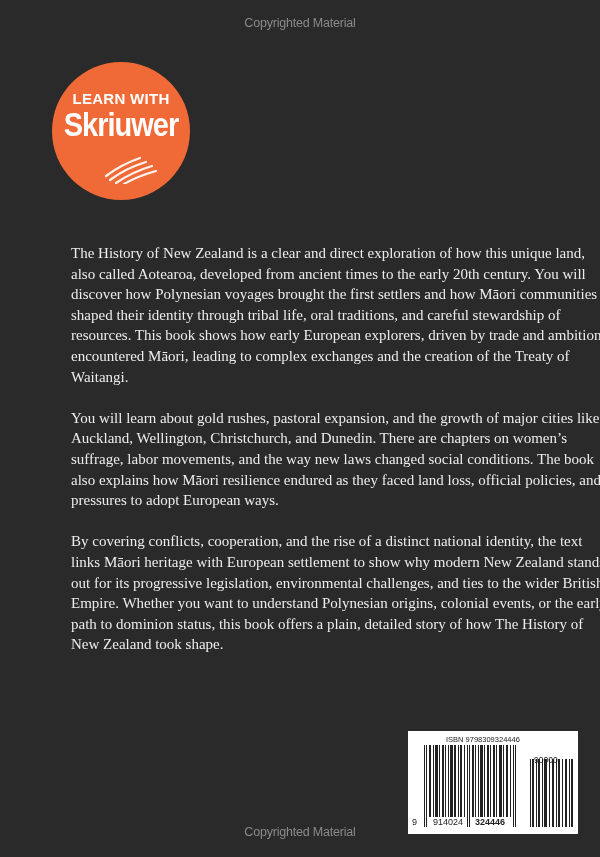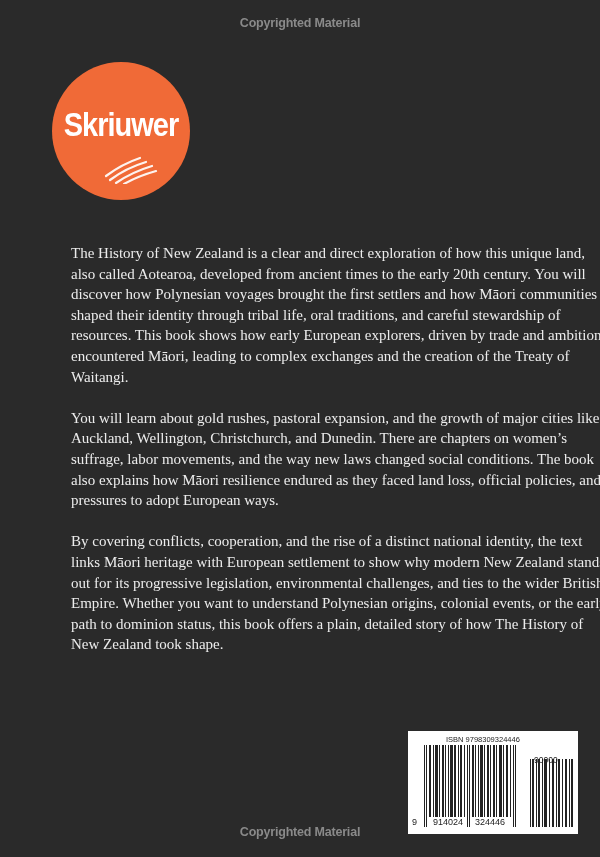--- a/index.html
+++ b/index.html
@@ -13,21 +13,21 @@
       position: relative;
       overflow: hidden;
       font-family: "Liberation Serif", serif;
     }
     .watermark {
       position: absolute;
       left: 0;
       width: 600px;
       text-align: center;
       font-family: "Liberation Sans", sans-serif;
-      font-weight: bold;
+      font-weight: normal;
       font-size: 12.5px;
       color: #8a8a8a;
       letter-spacing: -0.2px;
     }
     .watermark.top { top: 16px; }
     .watermark.bottom { top: 825px; }
 
     .logo {
       position: absolute;
       left: 52px;
@@ -123,28 +123,29 @@
       position: absolute;
       font-family: "Liberation Sans", sans-serif;
       font-size: 9px;
       color: #222;
       background: #fff;
       line-height: 10px;
       padding: 0 1px;
     }
     .d-first { left: 3px; top: 86px; }
     .d-left { left: 24px; top: 86px; }
-    .d-right { left: 66px; top: 86px; }
+    .d-right { left: 66px; top: 86px; font-weight: bold; }
   </style>
 </head>
 <body>
 
 <div class="watermark top">Copyrighted Material</div>
 
 <div class="logo">
+  <div class="line1">LEARN WITH</div>
   <div class="line2">Skriuwer</div>
   <svg class="claws" viewBox="0 0 60 30">
     <g stroke="#ffffff" stroke-width="2.2" stroke-linecap="round" fill="none" opacity="0.92">
       <path d="M6 22 Q 22 10 40 4"></path>
       <path d="M10 26 Q 26 14 46 8"></path>
       <path d="M16 29 Q 32 18 52 12"></path>
       <path d="M24 30 Q 38 22 56 17"></path>
     </g>
   </svg>
 </div>

